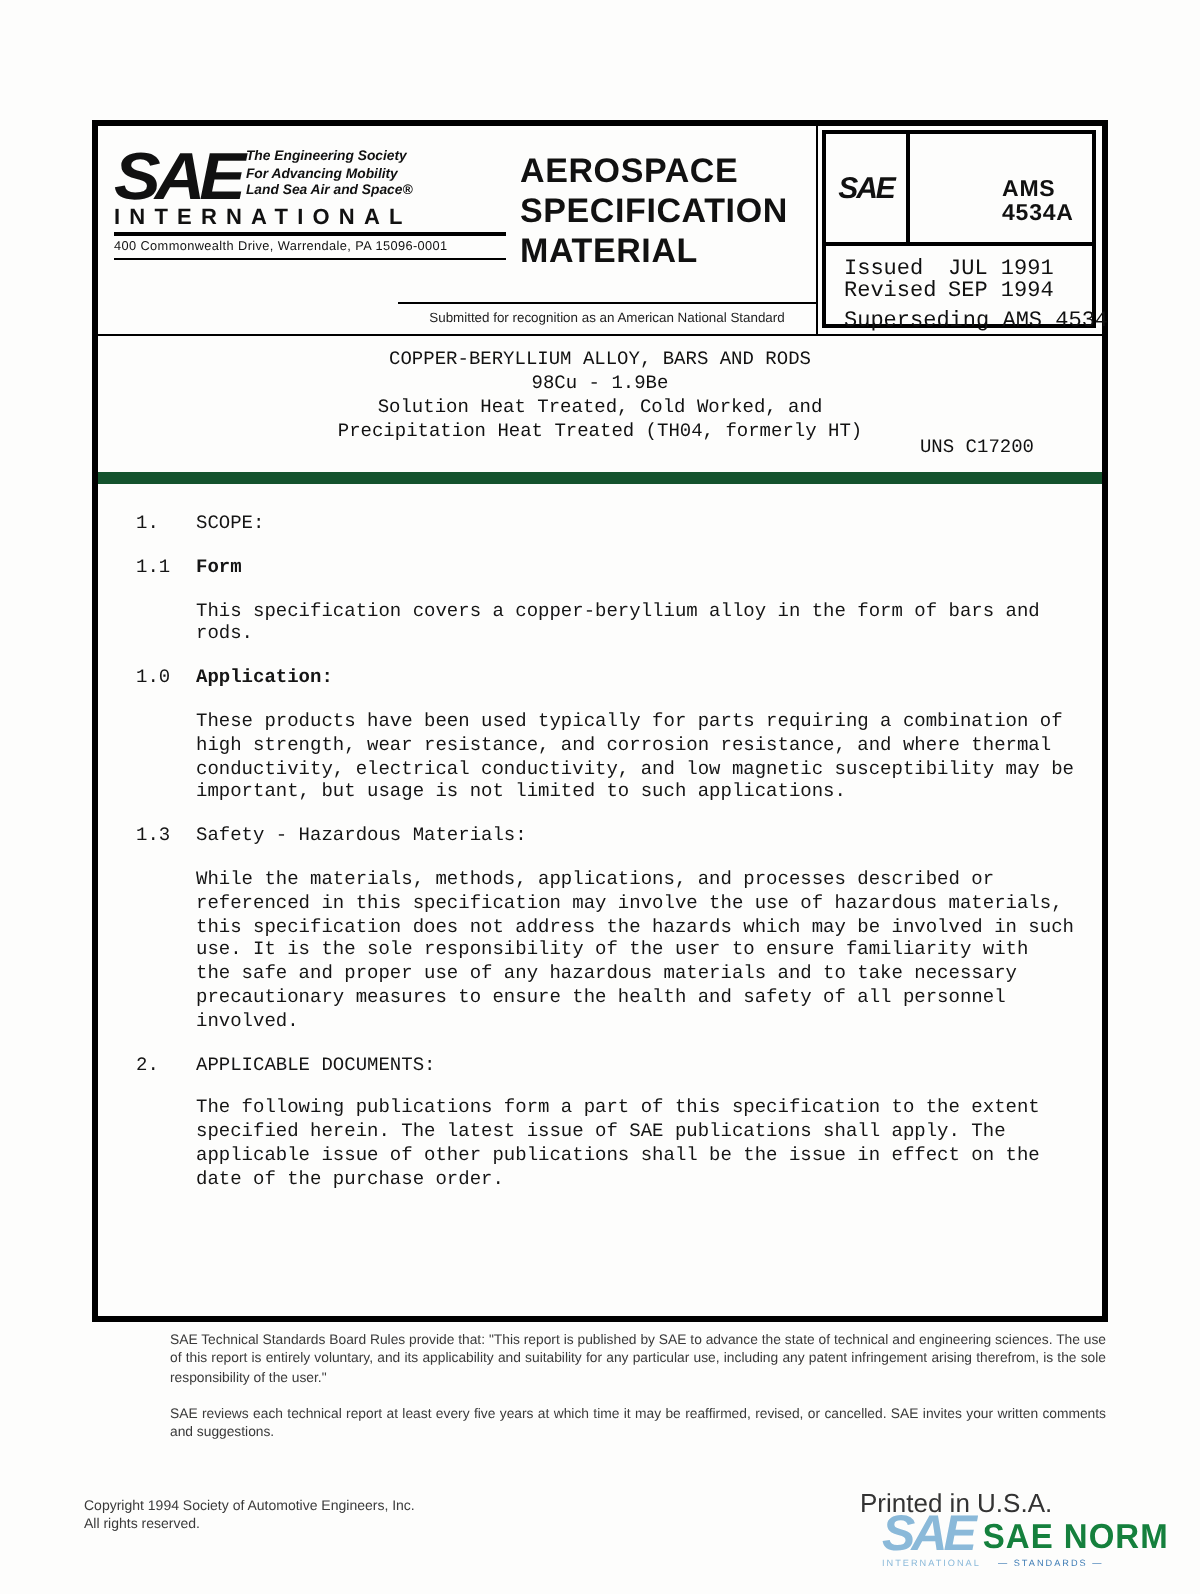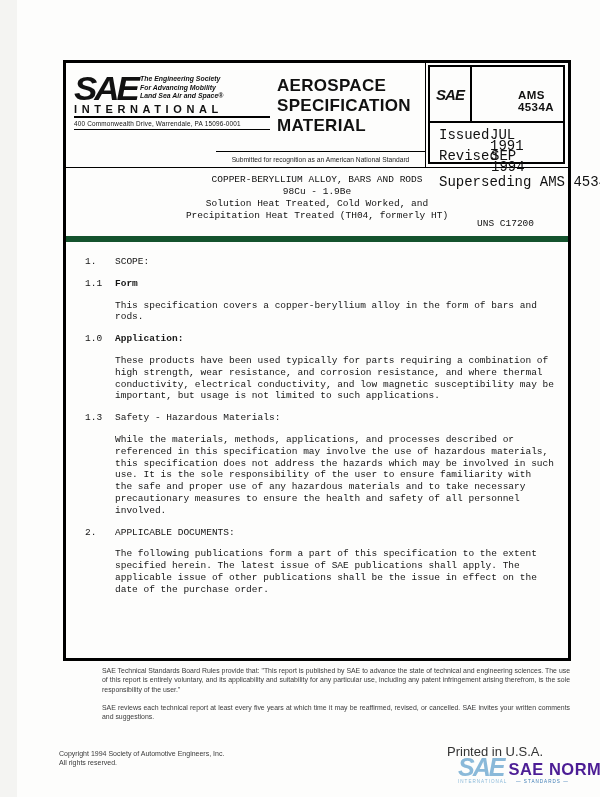--- a/index.html
+++ b/index.html
@@ -1,18 +1,18 @@
 <!DOCTYPE html>
 <html><head>
 <meta charset="utf-8">
 <style>
   html,body{margin:0;padding:0;}
   body{width:600px;height:797px;background:#f4f4f2;position:relative;
        font-family:"Liberation Sans",sans-serif;color:#111;}
-  .page{position:absolute;inset:0;background:#fdfdfc;margin-left:17px;}
+  .page{position:absolute;inset:0;background:#fdfdfc;}
 
   
   .doc-box{position:absolute;left:46px;top:60px;width:508px;height:601px;
            border:3px solid #000;box-sizing:border-box;background:#fdfdfc;}
 
   
   .header{position:absolute;left:0;top:0;right:0;height:104px;border-bottom:1px solid #000;}
   .logo-block{position:absolute;left:8px;top:9px;width:196px;}
   .logo-row{display:flex;align-items:flex-start;}
   .sae-big{font-family:"Liberation Sans",sans-serif;font-weight:900;font-style:italic;
@@ -33,21 +33,21 @@
   
   .spec-box{position:absolute;left:362px;top:2px;width:137px;height:99px;border:2px solid #000;
             box-sizing:border-box;background:#fdfdfc;}
   .spec-top{display:flex;height:56px;border-bottom:2px solid #000;box-sizing:border-box;}
   .spec-sae{width:42px;border-right:2px solid #000;display:flex;align-items:center;
             justify-content:center;box-sizing:border-box;}
   .sae-small{font-weight:900;font-style:italic;font-size:15px;letter-spacing:-1px;}
   .spec-num{flex:1;display:flex;align-items:flex-end;justify-content:center;
             padding-bottom:8px;font-size:11.5px;font-weight:bold;letter-spacing:.4px;padding-left:46px;}
   .spec-dates{padding:7px 7px 0 9px;font-family:"Liberation Mono","DejaVu Sans Mono",monospace;
-              font-size:14px;line-height:10.5px;}
+              font-size:11px;line-height:10.5px;}
   .date-row{display:flex;}
   .date-label{width:52px;}
   .superseding{margin-top:5px;white-space:nowrap;}
 
   
   .title-block{position:absolute;left:0;top:104px;right:0;height:75px;border-bottom:6px solid #14532d;
                box-sizing:border-box;text-align:center;
                font-family:"Liberation Mono","DejaVu Sans Mono",monospace;
                font-size:9.5px;line-height:12px;padding-top:7px;}
   .uns{position:absolute;right:34px;bottom:6px;font-family:"Liberation Mono","DejaVu Sans Mono",monospace;
@@ -67,21 +67,21 @@
   .footer-notices{position:absolute;left:85px;top:666px;width:468px;font-size:6.9px;
                   line-height:9.3px;color:#3a3a3a;text-align:justify;}
   .footer-notices .blk{margin-bottom:9px;}
   .copyright{position:absolute;left:42px;top:749px;font-size:7px;line-height:9px;color:#3a3a3a;}
   .printed{position:absolute;left:430px;top:744px;font-size:13px;color:#333;}
   .stamp{position:absolute;left:441px;top:756px;white-space:nowrap;}
   .stamp-row1{display:flex;align-items:flex-end;}
   .stamp-sae{font-weight:900;font-style:italic;font-size:25px;line-height:22px;
              letter-spacing:-2px;color:#8ab9d9;}
   .stamp-name{font-weight:900;font-size:16.5px;line-height:17px;letter-spacing:.5px;
-              color:#4c1d95;margin-left:5px;transform:scaleY(1.05);}
+              color:#15803d;margin-left:5px;transform:scaleY(1.05);}
   .stamp-row2{display:flex;font-size:4.6px;letter-spacing:1px;margin-top:1px;}
   .stamp-sub-left{color:#8ab9d9;width:58px;}
   .stamp-sub-right{color:#3d7cb5;}
 </style>
 </head>
 <body>
 
 <div class="page">
 
   <div class="doc-box">

